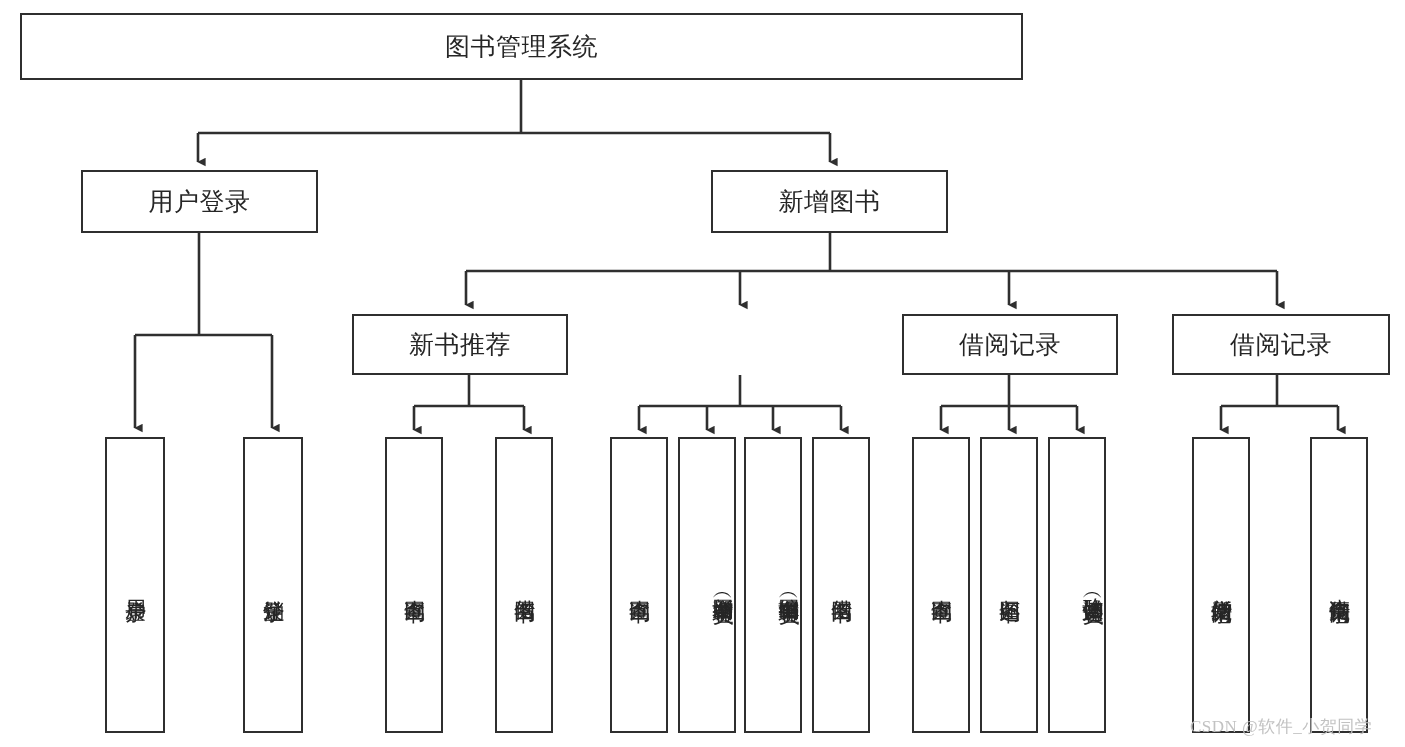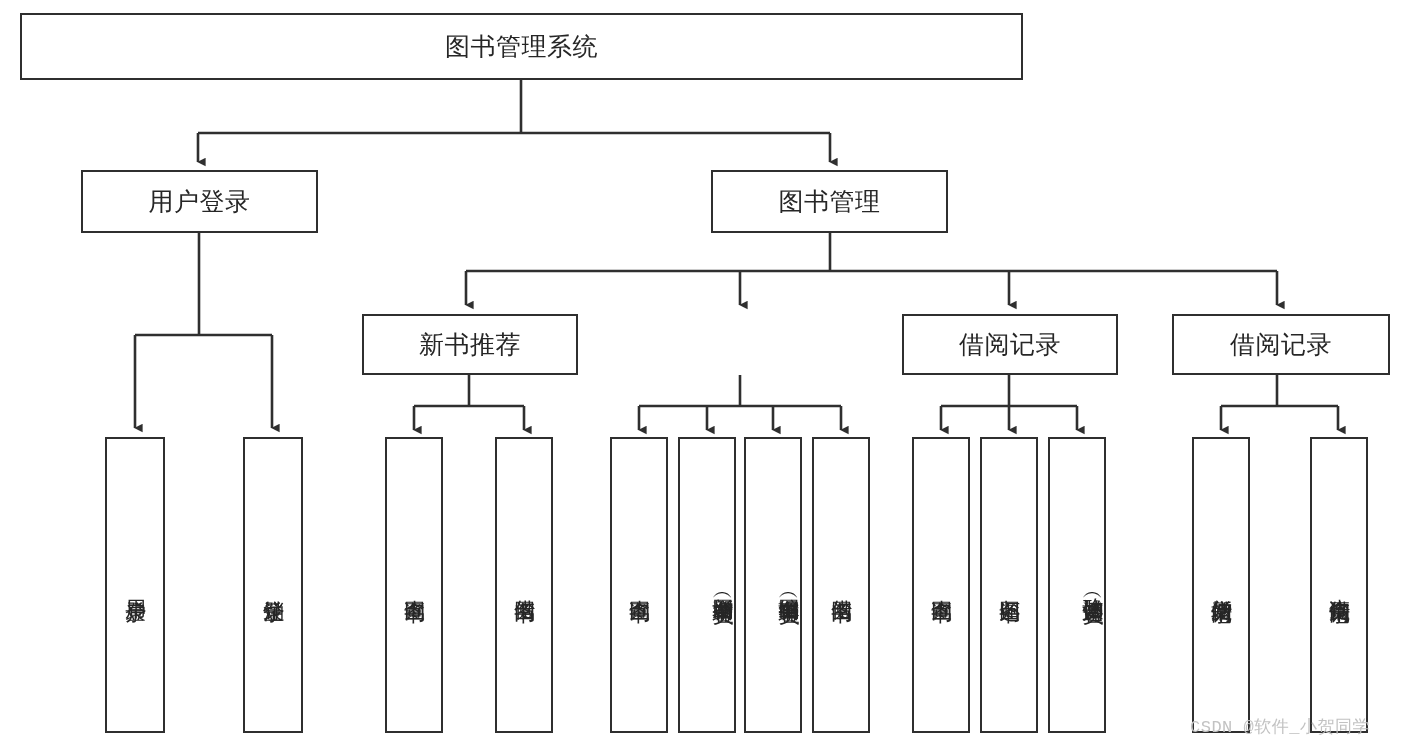--- a/index.html
+++ b/index.html
@@ -58,21 +58,21 @@
   }
   .node-label {
     display: block;
   }
   .watermark {
     position: absolute;
     font-size: 17px;
     color: #c2c2c2;
     letter-spacing: 0.5px;
     white-space: nowrap;
-    font-family: Liberation Mono, monospace;
+    font-family: Liberation Serif, serif;
   }
 </style>
 </head>
 <body>
 
 <div id="diagram-root">
 
   <svg class="connectors" viewBox="0 0 1405 747" xmlns="http://www.w3.org/2000/svg">
     <defs>
       <marker id="arrowhead" markerWidth="9" markerHeight="9" refX="4.2" refY="7.6" orient="auto" markerUnits="userSpaceOnUse">
@@ -125,24 +125,24 @@
 
   <div class="node node-h" style="left:20px; top:13px; width:1003px; height:67px;">
     <span class="node-label">图书管理系统</span>
   </div>
 
   <div class="node node-h" style="left:81px; top:170px; width:237px; height:63px;">
     <span class="node-label">用户登录</span>
   </div>
 
   <div class="node node-h" style="left:711px; top:170px; width:237px; height:63px;">
-    <span class="node-label">图书管理</span>
-  </div>
-
-  <div class="node node-h" style="left:362px; top:314px; width:216px; height:61px;">
+    <span class="node-label">新增图书</span>
+  </div>
+
+  <div class="node node-h" style="left:352px; top:314px; width:216px; height:61px;">
     <span class="node-label">新书推荐</span>
   </div>
 
 
   <div class="node node-h" style="left:902px; top:314px; width:216px; height:61px;">
     <span class="node-label">借阅记录</span>
   </div>
 
   <div class="node node-h" style="left:1172px; top:314px; width:218px; height:61px;">
     <span class="node-label">借阅记录</span>

